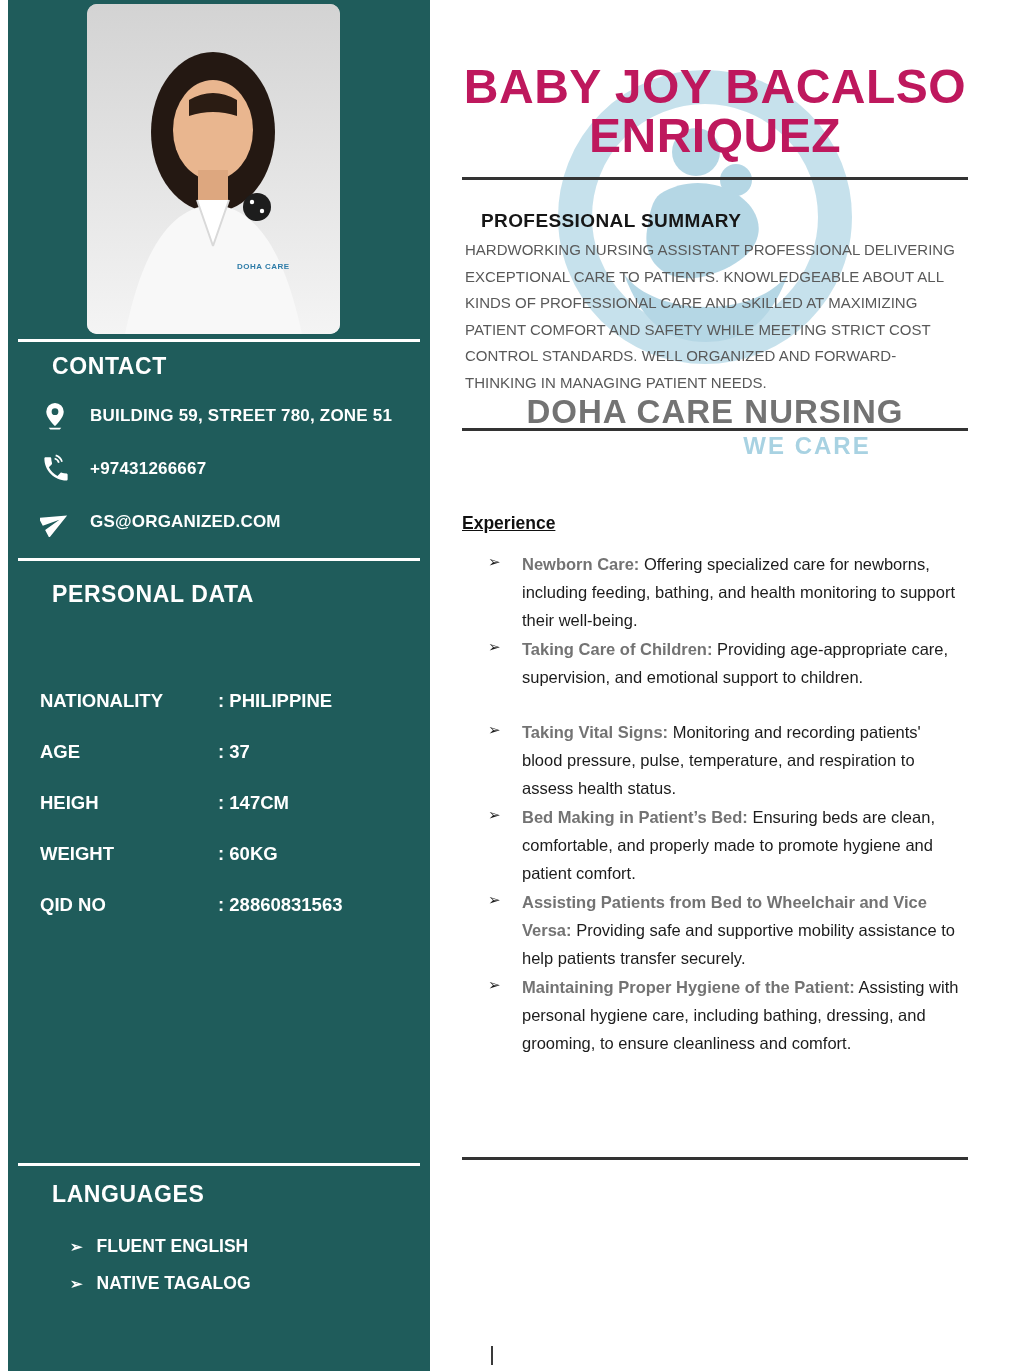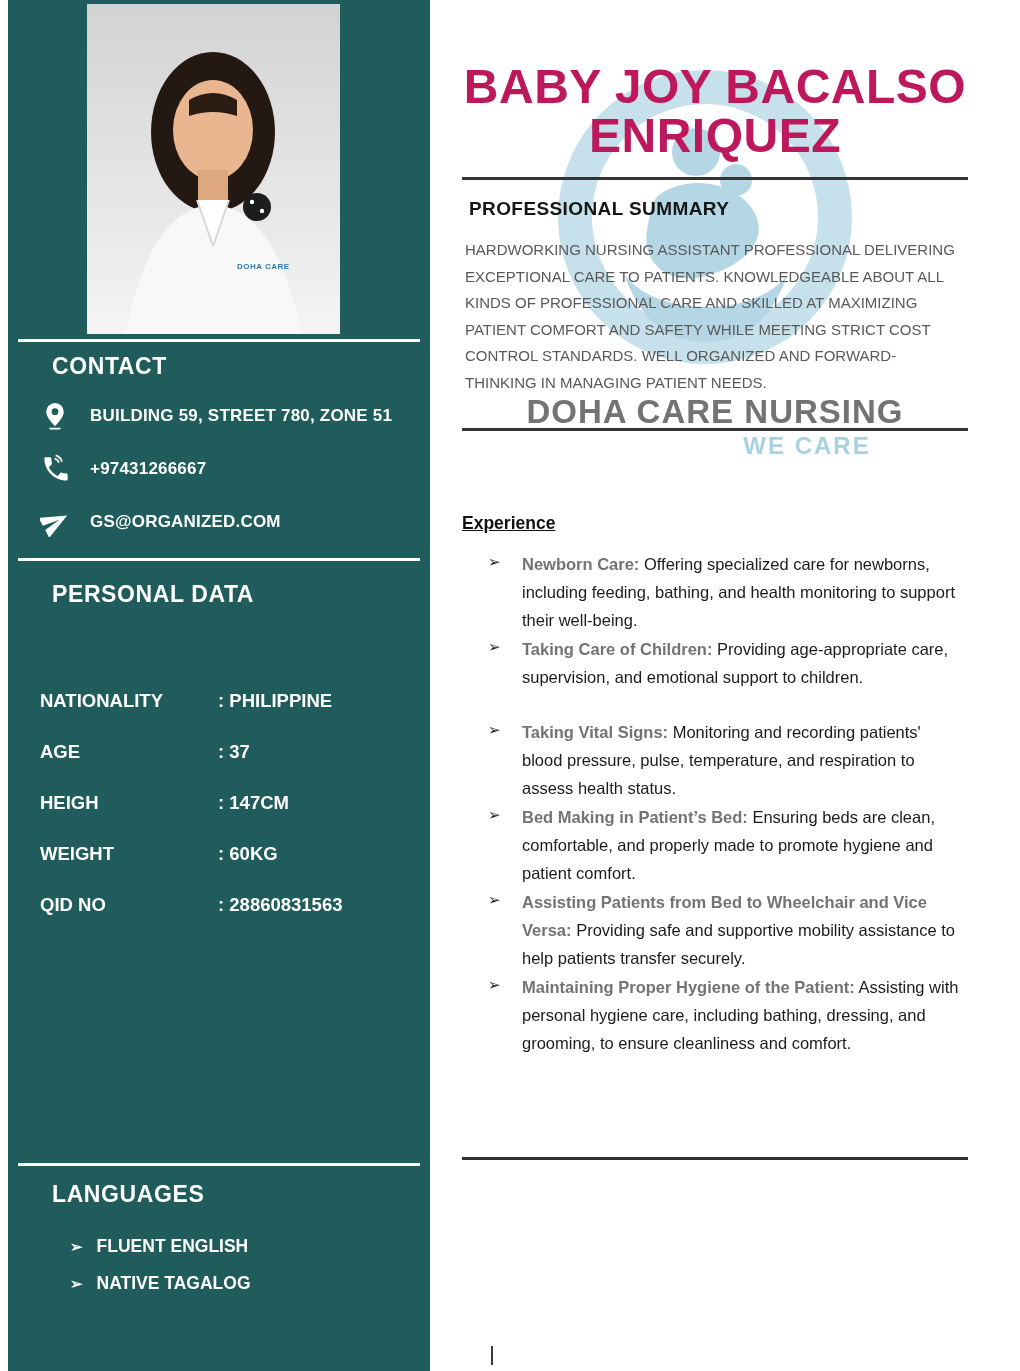--- a/index.html
+++ b/index.html
@@ -18,20 +18,21 @@
     position: absolute; left: 8px; top: 0;
     width: 422px; height: 1371px;
     background: #1f5c5b;
     color: #ffffff;
   }
   .photo {
     position: absolute; left: 79px; top: 4px;
     width: 253px; height: 330px;
     background: linear-gradient(180deg, #d6d6d6 0%, #e9e9e9 55%, #f4f4f4 100%);
     overflow: hidden;
+    border-radius: 10px;
   }
   .photo svg { display: block; }
   .photo-badge {
     position: absolute; left: 150px; top: 258px;
     font-size: 8px; font-weight: bold; color: #2e7ca8; letter-spacing: 0.5px;
   }
   .sep {
     position: absolute; left: 10px; width: 402px; height: 3px; background: #ffffff;
   }
   #sep1 { top: 339px; }
@@ -87,21 +88,21 @@
   }
 
   .rule { position: absolute; left: 32px; width: 506px; height: 3px; background: #333333; z-index: 2; }
   #rule1 { top: 177px; }
   #rule2 { top: 428px; }
   #rule3 { top: 1157px; }
 
   .summary-heading {
     position: absolute; left: 35px; top: 194px;
     font-size: 19px; font-weight: bold; color: #161616; letter-spacing: 0.4px;
-    margin: 4px; z-index: 2;
+    margin: 16px; z-index: 2;
   }
   .summary-text {
     position: absolute; left: 35px; top: 237px; width: 492px;
     font-size: 15px; color: #595959; line-height: 26.5px; z-index: 2; margin: 0;
   }
 
   .exp-heading {
     position: absolute; left: 32px; top: 513px;
     font-size: 17.5px; font-weight: bold; color: #111; text-decoration: underline;
     margin: 0; z-index: 2;

